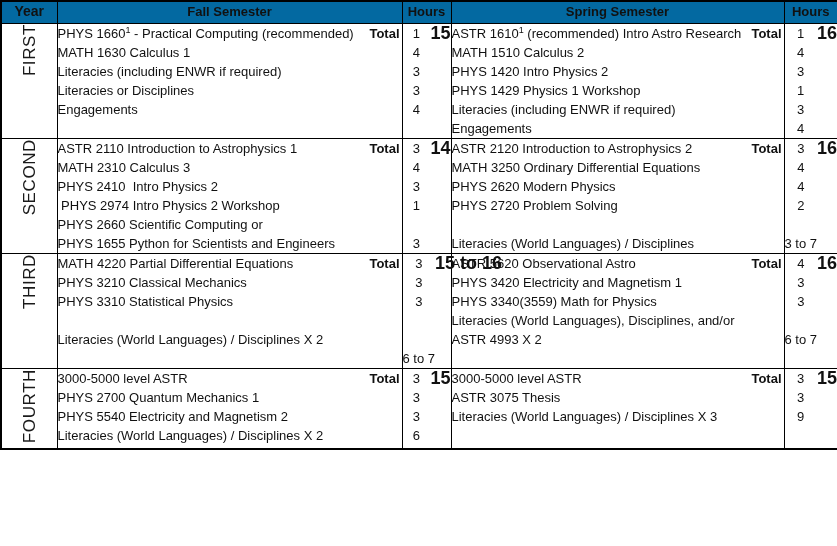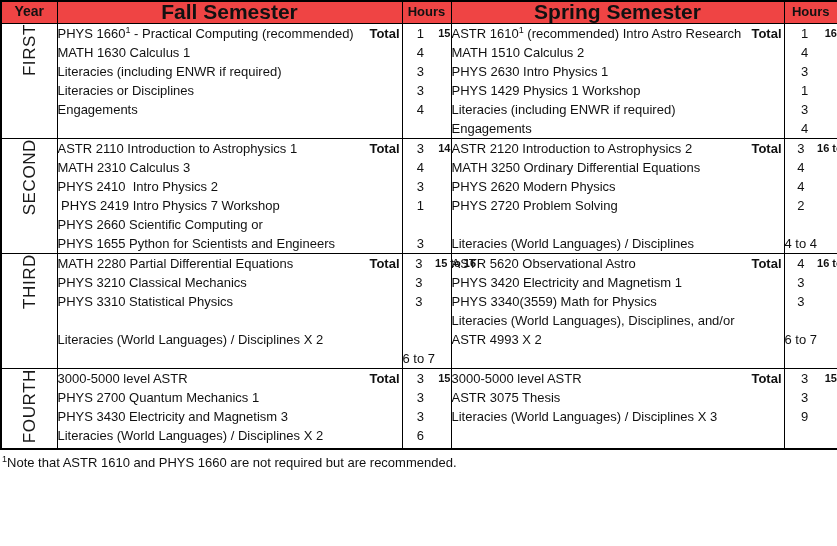--- a/index.html
+++ b/index.html
@@ -44,25 +44,25 @@
     line-height: 19px;
   }
 
   
   thead th {
     height: 21px;
     font-weight: bold;
     font-size: 14.5px;
     text-align: center;
     vertical-align: middle;
-    background: #ef4444;
+    background: #0369a1;
     border-bottom: 2px solid #000;
   }
   thead th.h-year { font-size: 14px; }
-  thead th.h-sem  { font-size: 21px; }
+  thead th.h-sem  { font-size: 13px; }
 
   
   td.year-cell {
     text-align: center;
     vertical-align: middle;
     position: relative;
     border-right: 2px solid #000;
   }
   .year-rot {
     display: inline-block;
@@ -100,21 +100,21 @@
   
   .total-label {
     text-align: right;
     font-weight: bold;
     font-size: 13px;
     padding-right: 2px;
     height: 19px;
   }
   .total-value {
     font-weight: bold;
-    font-size: 11px;
+    font-size: 18px;
     text-align: center;
     height: 19px;
     white-space: pre;
   }
 
   
   .cell-inner {
     display: flex;
     flex-direction: row;
     height: 100%;
@@ -190,21 +190,21 @@
                 <div class="line blank">&nbsp;</div>
               </div>
               <div class="total-value">15</div>
             </div>
           </td>
           <td class="courses">
             <div class="cell-inner">
               <div class="grow">
                 <div class="line">ASTR 1610<span class="sup">1</span> (recommended) Intro Astro Research</div>
                 <div class="line">MATH 1510 Calculus 2</div>
-                <div class="line">PHYS 2630 Intro Physics 1</div>
+                <div class="line">PHYS 1420 Intro Physics 2</div>
                 <div class="line">PHYS 1429 Physics 1 Workshop</div>
                 <div class="line">Literacies (including ENWR if required)</div>
                 <div class="line">Engagements</div>
               </div>
               <div class="total-label">Total</div>
             </div>
           </td>
           <td class="hours h-left">
             <div class="cell-inner">
               <div class="grow">
@@ -220,21 +220,21 @@
           </td>
         </tr>
         <tr>
           <td class="year-cell"><span class="year-rot">SECOND</span></td>
           <td class="courses">
             <div class="cell-inner">
               <div class="grow">
                 <div class="line">ASTR 2110 Introduction to Astrophysics 1</div>
                 <div class="line">MATH 2310 Calculus 3</div>
                 <div class="line">PHYS 2410  Intro Physics 2</div>
-                <div class="line"> PHYS 2419 Intro Physics 7 Workshop</div>
+                <div class="line"> PHYS 2974 Intro Physics 2 Workshop</div>
                 <div class="line">PHYS 2660 Scientific Computing or</div>
                 <div class="line">PHYS 1655 Python for Scientists and Engineers</div>
               </div>
               <div class="total-label">Total</div>
             </div>
           </td>
           <td class="hours h-left">
             <div class="cell-inner">
               <div class="grow">
                 <div class="line">3</div>
@@ -261,32 +261,32 @@
             </div>
           </td>
           <td class="hours h-left">
             <div class="cell-inner">
               <div class="grow">
                 <div class="line">3</div>
                 <div class="line">4</div>
                 <div class="line">4</div>
                 <div class="line">2</div>
                 <div class="line blank">&nbsp;</div>
-                <div class="line">4 to 4</div>
+                <div class="line">3 to 7</div>
               </div>
               <div class="total-value">16 to 17</div>
             </div>
           </td>
         </tr>
         <tr>
           <td class="year-cell"><span class="year-rot">THIRD</span></td>
           <td class="courses">
             <div class="cell-inner">
               <div class="grow">
-                <div class="line">MATH 2280 Partial Differential Equations</div>
+                <div class="line">MATH 4220 Partial Differential Equations</div>
                 <div class="line">PHYS 3210 Classical Mechanics</div>
                 <div class="line">PHYS 3310 Statistical Physics</div>
                 <div class="line blank">&nbsp;</div>
                 <div class="line">Literacies (World Languages) / Disciplines X 2</div>
                 <div class="line blank">&nbsp;</div>
               </div>
               <div class="total-label">Total</div>
             </div>
           </td>
           <td class="hours h-left">
@@ -329,21 +329,21 @@
             </div>
           </td>
         </tr>
         <tr>
           <td class="year-cell"><span class="year-rot">FOURTH</span></td>
           <td class="courses">
             <div class="cell-inner">
               <div class="grow">
                 <div class="line">3000-5000 level ASTR</div>
                 <div class="line">PHYS 2700 Quantum Mechanics 1</div>
-                <div class="line">PHYS 3430 Electricity and Magnetism 3</div>
+                <div class="line">PHYS 5540 Electricity and Magnetism 2</div>
                 <div class="line">Literacies (World Languages) / Disciplines X 2</div>
               </div>
               <div class="total-label">Total</div>
             </div>
           </td>
           <td class="hours h-left">
             <div class="cell-inner">
               <div class="grow">
                 <div class="line">3</div>
                 <div class="line">3</div>
@@ -372,15 +372,14 @@
                 <div class="line">9</div>
                 <div class="line blank">&nbsp;</div>
               </div>
               <div class="total-value">15</div>
             </div>
           </td>
         </tr>
       </tbody>
   </table>
 
-  <div class="footnote"><sup>1</sup><span>Note that ASTR 1610 and PHYS 1660 are not required but are recommended.</span></div>
 
 </div>
 
 </body></html>

